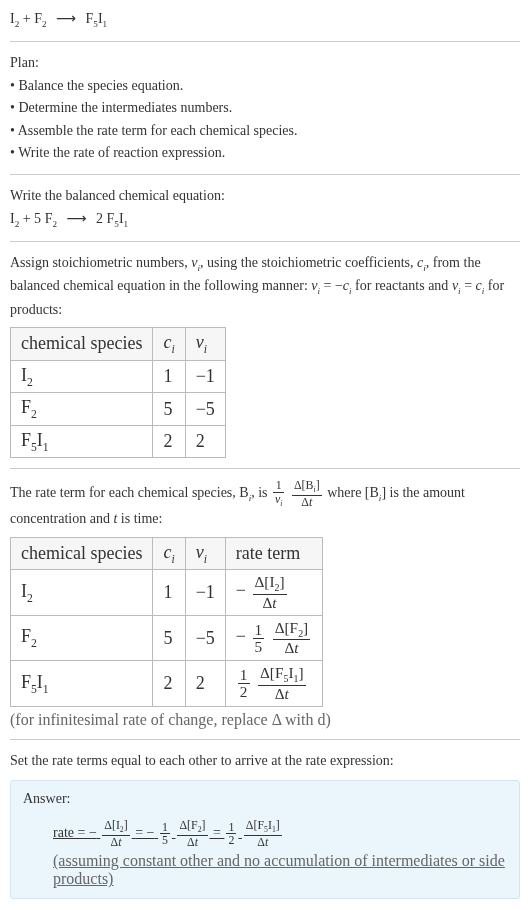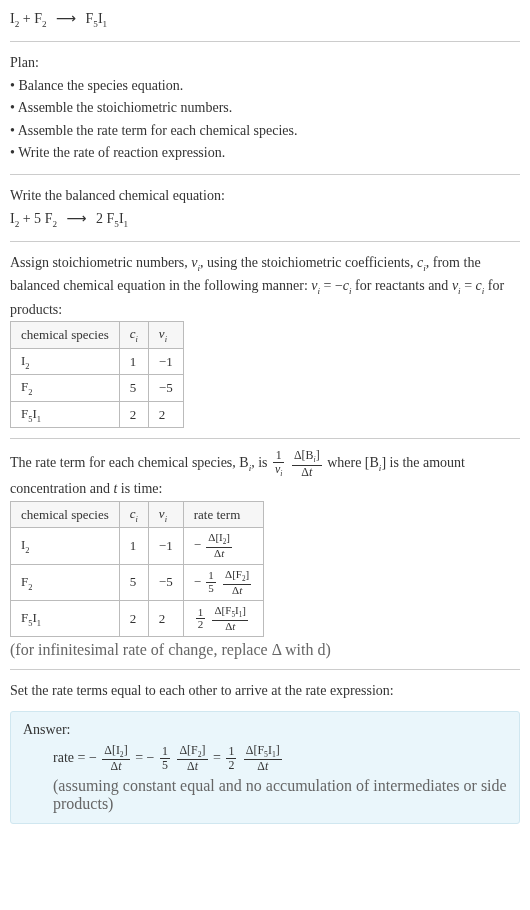--- a/index.html
+++ b/index.html
@@ -15,21 +15,22 @@
   hr.sep {
     border: none;
     border-top: 1px solid #ccc;
     margin: 10px 0;
   }
   .line { line-height: 1.6; }
   .sub { font-size: 0.65em; vertical-align: sub; }
   .arrow { padding: 0 6px; }
   table.stoich {
     border-collapse: collapse;
-    font-size: 13px;
+    margin-top: 6px;
+    font-size: 18px;
   }
   table.stoich th, table.stoich td {
     border: 1px solid #bbb;
     padding: 4px 10px;
     text-align: left;
     font-weight: normal;
   }
   table.stoich th { background: #f6f6f6; }
   .italic { font-style: italic; }
   .frac {
@@ -47,41 +48,41 @@
     color: #666;
     margin-top: 4px;
   }
   .answer-box {
     background: #eaf6fb;
     border: 1px solid #d0e7f0;
     border-radius: 3px;
     padding: 10px 12px;
     margin-top: 8px;
   }
-  .answer-title { margin-bottom: 6px; }
-  .indent { padding-left: 30px; }
+  .answer-title { margin-bottom: 12px; }
+  .indent { padding-left: 30px; text-decoration: underline; }
   .eqline { white-space: nowrap; }
 </style>
 </head>
 <body>
 
 <div class="section">
   <div class="line eqline">
     <span><span>I</span><span class="sub">2</span></span><span> + </span><span><span>F</span><span class="sub">2</span></span>
     <span class="arrow">⟶</span>
     <span><span>F</span><span class="sub">5</span><span>I</span><span class="sub">1</span></span>
   </div>
 </div>
 
 <hr class="sep">
 
 <div class="section">
   <div class="line">Plan:</div>
   <div class="line">• Balance the species equation.</div>
-  <div class="line">• Assemble the stoichiometric numbers.</div>
+  <div class="line">• Determine the intermediates numbers.</div>
   <div class="line">• Assemble the rate term for each chemical species.</div>
   <div class="line">• Write the rate of reaction expression.</div>
 </div>
 
 <hr class="sep">
 
 <div class="section">
   <div class="line">Write the balanced chemical equation:</div>
   <div class="line eqline">
     <span>I</span><span class="sub">2</span><span> + 5 </span><span>F</span><span class="sub">2</span>
@@ -181,14 +182,14 @@
   <div class="indent eqline">
     <span>rate = −</span>
     <span class="frac"><span class="num"><span>Δ[I</span><span class="sub">2</span><span>]</span></span><span class="den"><span>Δ</span><span class="italic">t</span></span></span>
     <span> = −</span>
     <span class="frac"><span class="num">1</span><span class="den">5</span></span>
     <span class="frac"><span class="num"><span>Δ[F</span><span class="sub">2</span><span>]</span></span><span class="den"><span>Δ</span><span class="italic">t</span></span></span>
     <span> = </span>
     <span class="frac"><span class="num">1</span><span class="den">2</span></span>
     <span class="frac"><span class="num"><span>Δ[F</span><span class="sub">5</span><span>I</span><span class="sub">1</span><span>]</span></span><span class="den"><span>Δ</span><span class="italic">t</span></span></span>
   </div>
-  <div class="smallnote indent">(assuming constant equal and no accumulation of intermediates or side products)</div>
+  <div class="smallnote indent">(assuming constant other and no accumulation of intermediates or side products)</div>
 </div>
 
 </body></html>

